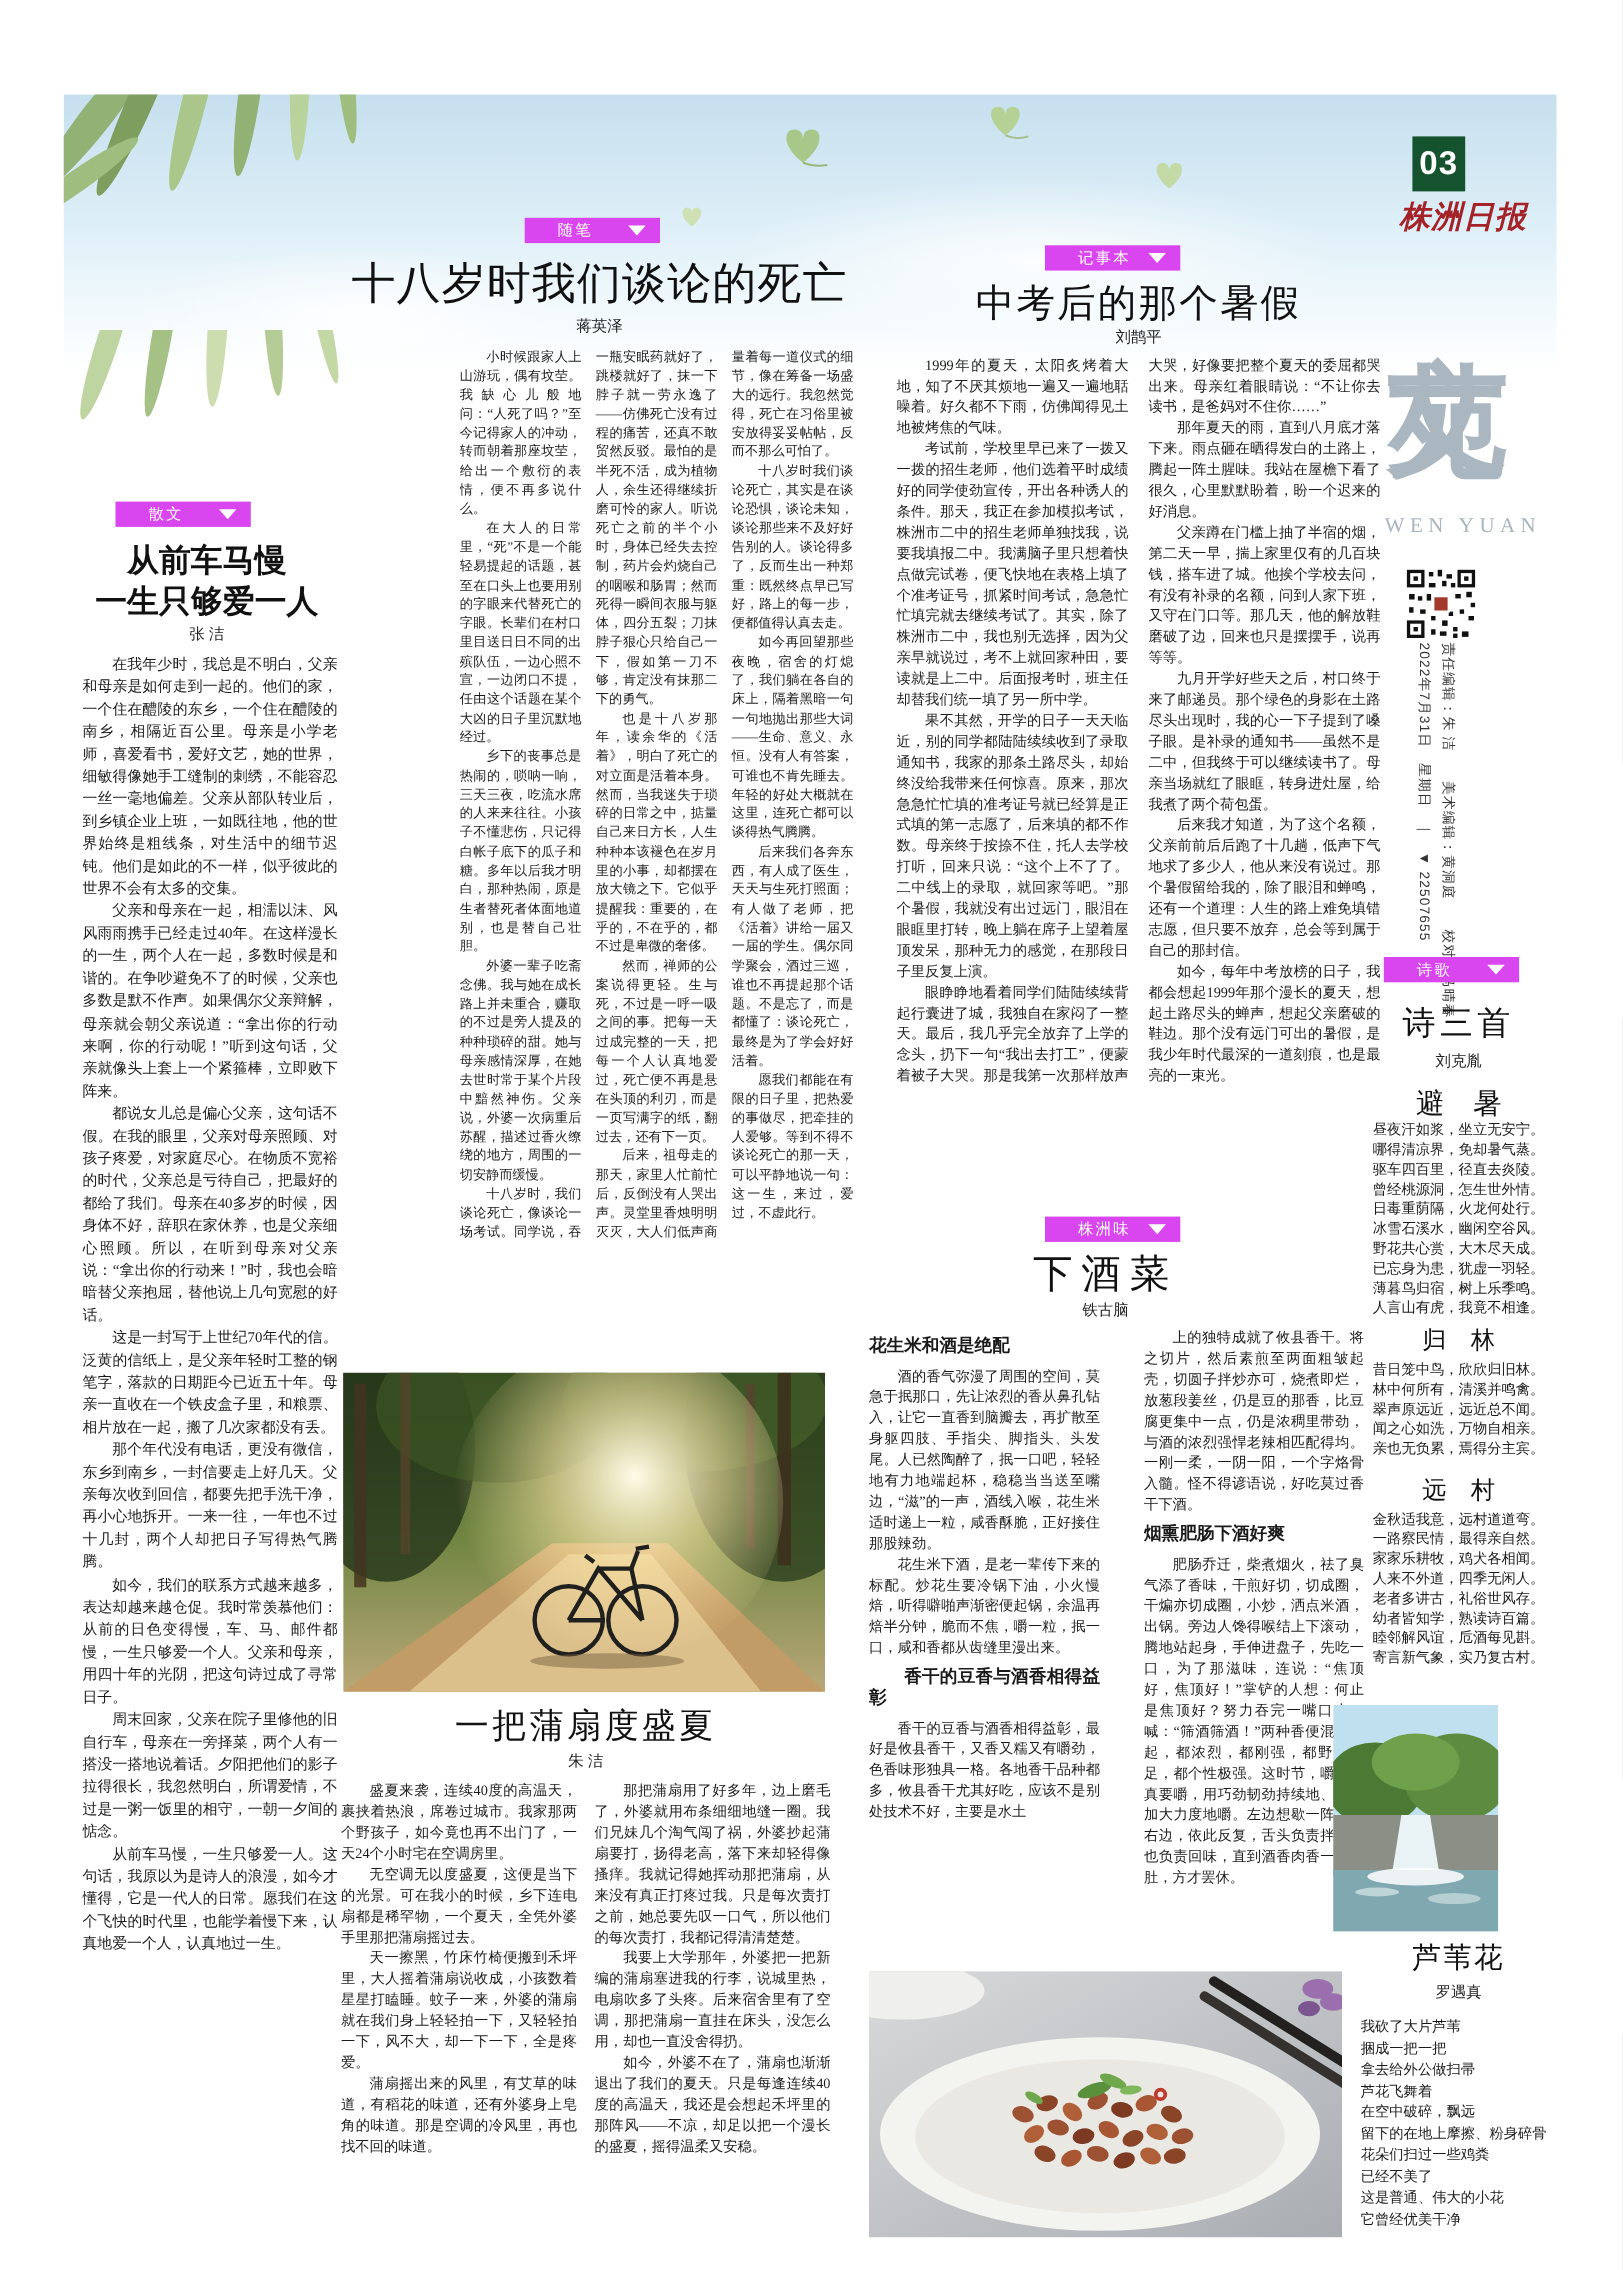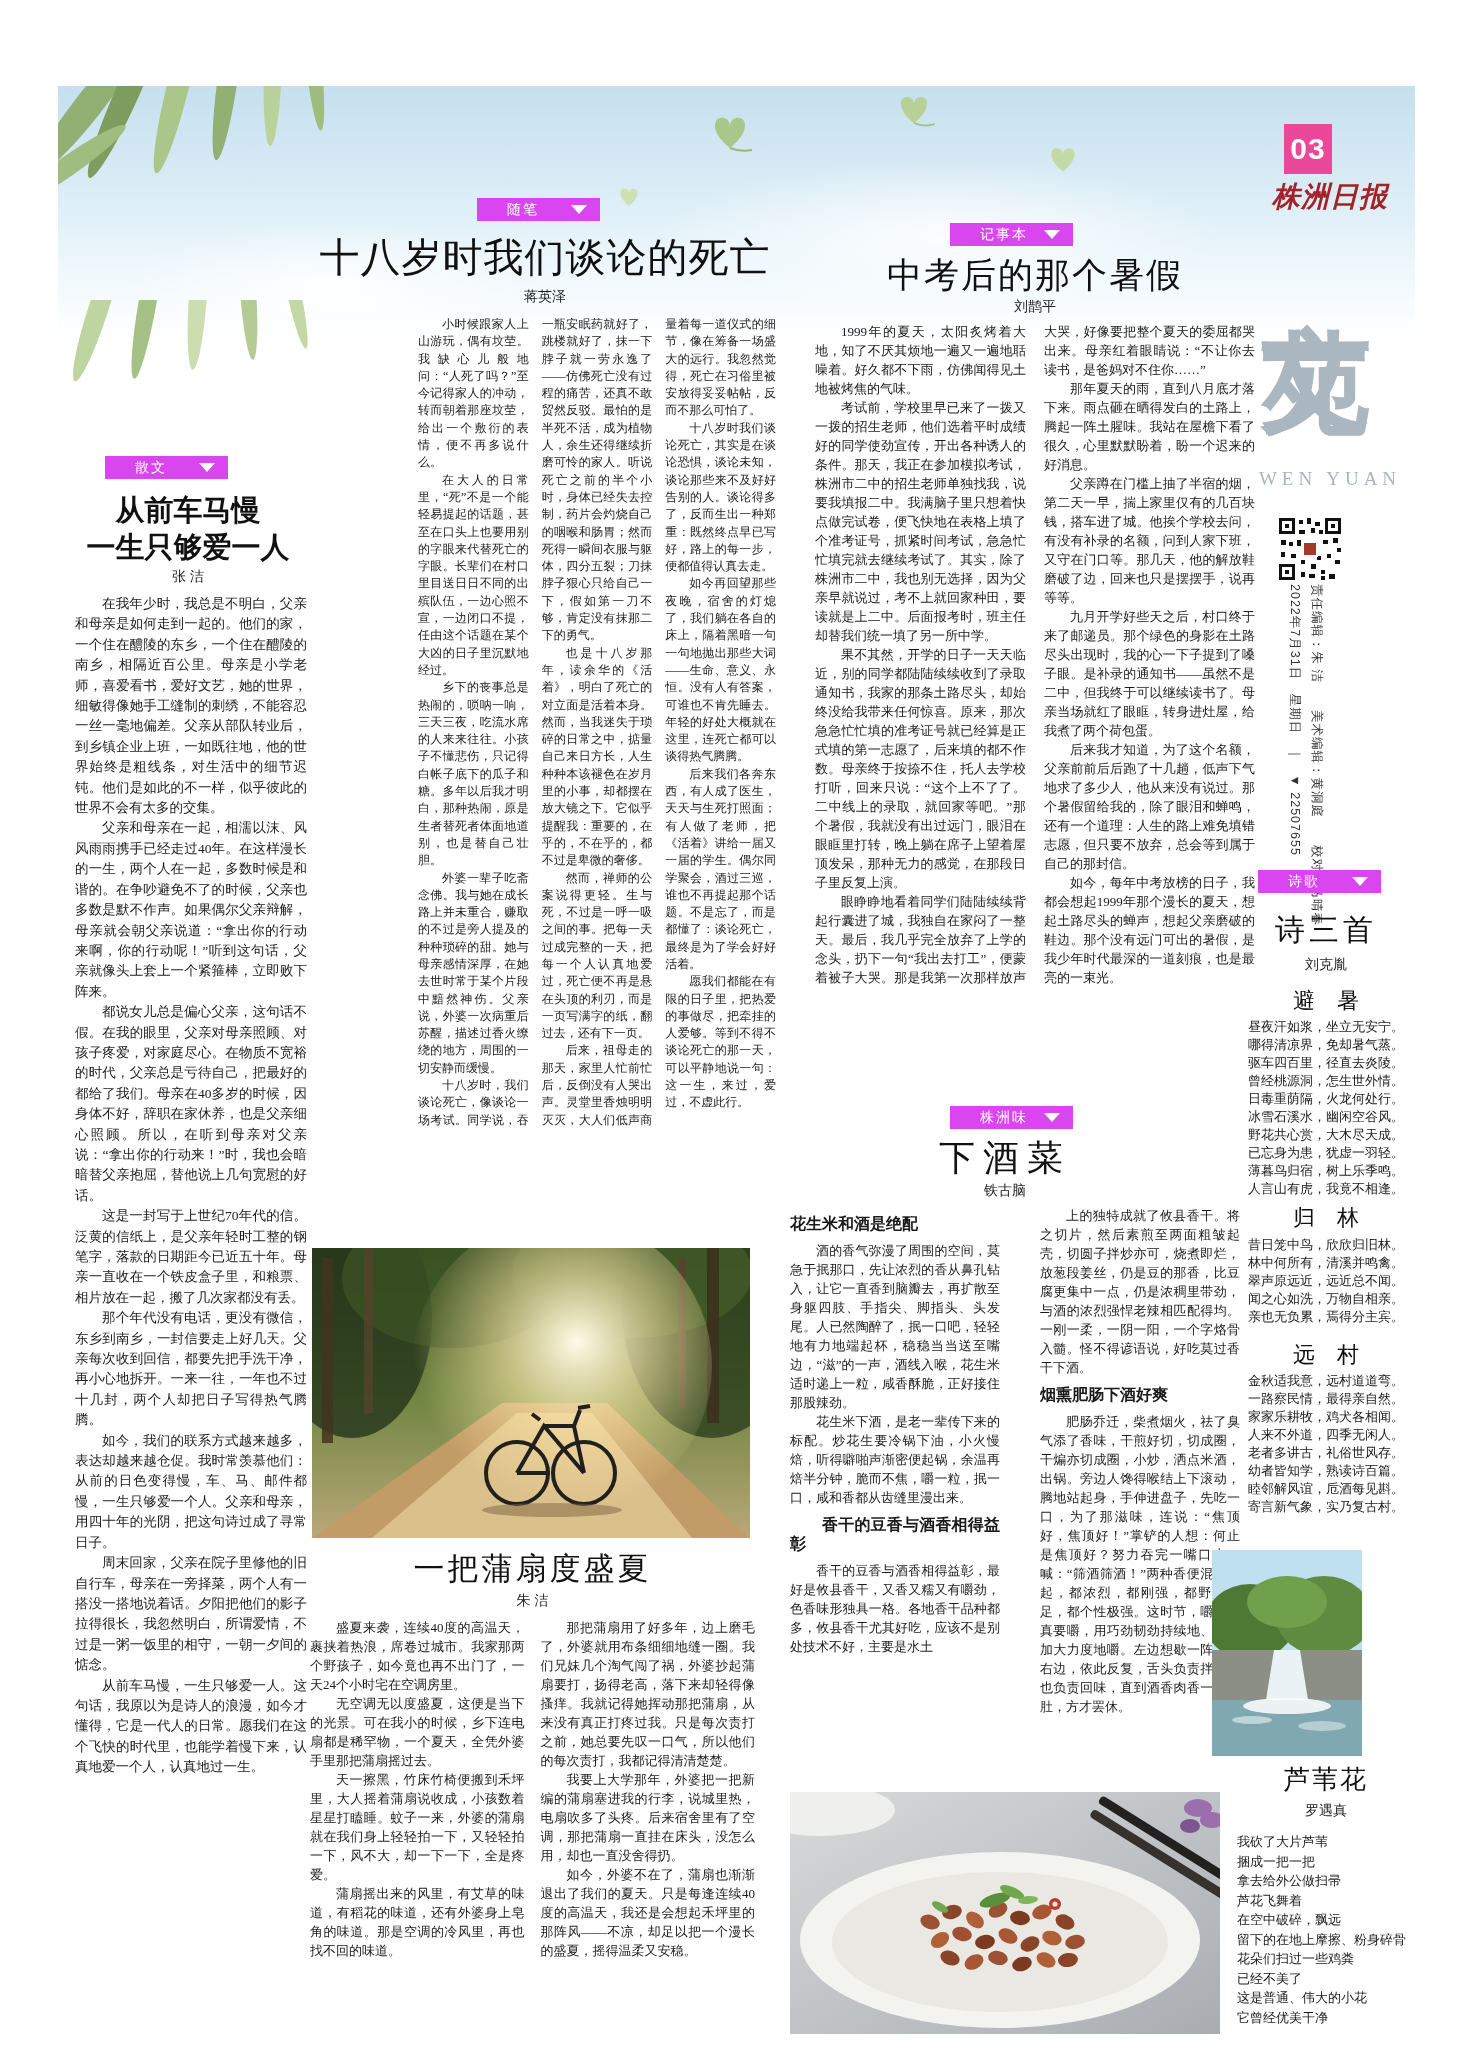--- a/index.html
+++ b/index.html
@@ -24,21 +24,21 @@
   
   .body-text{position:absolute;text-align:justify;overflow:hidden;}
   .body-text p{margin:0;text-indent:2em;}
   .cols3{column-count:3;column-gap:13px;}
   .cols2{column-count:2;column-gap:18px;}
   .sub-center{text-align:left;font-weight:bold;font-family:"Liberation Sans",sans-serif;
               font-size:16px;margin:8px 0;text-indent:0 !important;}
   .sub-left{font-weight:bold;font-family:"Liberation Sans",sans-serif;font-size:16px;
             margin:8px 0;text-indent:2em !important;}
   
-  .pagenum{position:absolute;left:1284px;top:124px;width:48px;height:50px;background:#ec4899;
+  .pagenum{position:absolute;left:1284px;top:124px;width:48px;height:50px;background:#14532d;
            color:#fff;font-family:"Liberation Sans",sans-serif;font-size:30px;font-weight:bold;
            text-align:center;line-height:50px;letter-spacing:1px;}
   .paper-name{position:absolute;left:1240px;top:178px;width:180px;text-align:center;
            color:#a32328;font-size:28px;font-weight:bold;font-style:italic;
            font-family:"Liberation Serif",serif;letter-spacing:1px;}
   .masthead-cn{position:absolute;left:1262px;top:232px;height:250px;writing-mode:vertical-rl;
            font-size:110px;line-height:1.0;color:#aab6c0;font-family:"Liberation Serif",serif;
            font-weight:bold;letter-spacing:6px;}
   .masthead-en{position:absolute;left:1240px;top:468px;width:180px;text-align:center;color:#a9b5bf;
            font-size:19px;letter-spacing:5px;font-family:"Liberation Serif",serif;}
@@ -324,21 +324,21 @@
       <ellipse cx="238" cy="108" rx="10" ry="4" transform="rotate(-6 238 108)" fill="#7fb85a"></ellipse>
       <ellipse cx="150" cy="115" rx="9" ry="4" transform="rotate(30 150 115)" fill="#6fa84c"></ellipse>
     </g>
     <circle cx="265" cy="112" r="6" fill="#c0392b"></circle>
       <circle cx="265" cy="112" r="2.6" fill="#e9e8e3"></circle>
   </svg>
 
   <div class="poem-title" style="left:1237px;top:910px;width:178px;font-size:30px;font-weight:500;letter-spacing:4px;">诗三首</div>
   <div class="byline" style="left:1237px;top:956px;width:178px;">刘克胤</div>
 
-  <div class="poem-title" style="left:1237px;top:986px;width:178px;font-size:22px;font-weight:500;">避　暑</div>
+  <div class="poem-title" style="left:1237px;top:986px;width:178px;font-size:26px;font-weight:500;">避　暑</div>
   <div class="poem-block" style="left:1237px;top:1018px;width:178px;">
       <div>昼夜汗如浆，坐立无安宁。</div>
       <div>哪得清凉界，免却暑气蒸。</div>
       <div>驱车四百里，径直去炎陵。</div>
       <div>曾经桃源洞，怎生世外情。</div>
       <div>日毒重荫隔，火龙何处行。</div>
       <div>冰雪石溪水，幽闲空谷风。</div>
       <div>野花共心赏，大木尽天成。</div>
       <div>已忘身为患，犹虚一羽轻。</div>
       <div>薄暮鸟归宿，树上乐季鸣。</div>

